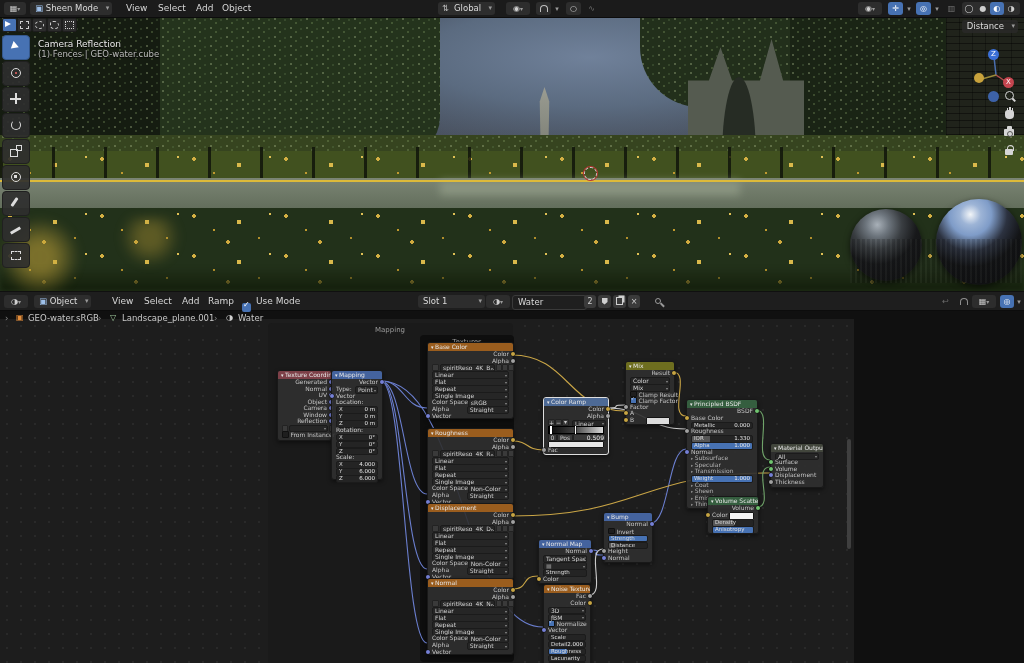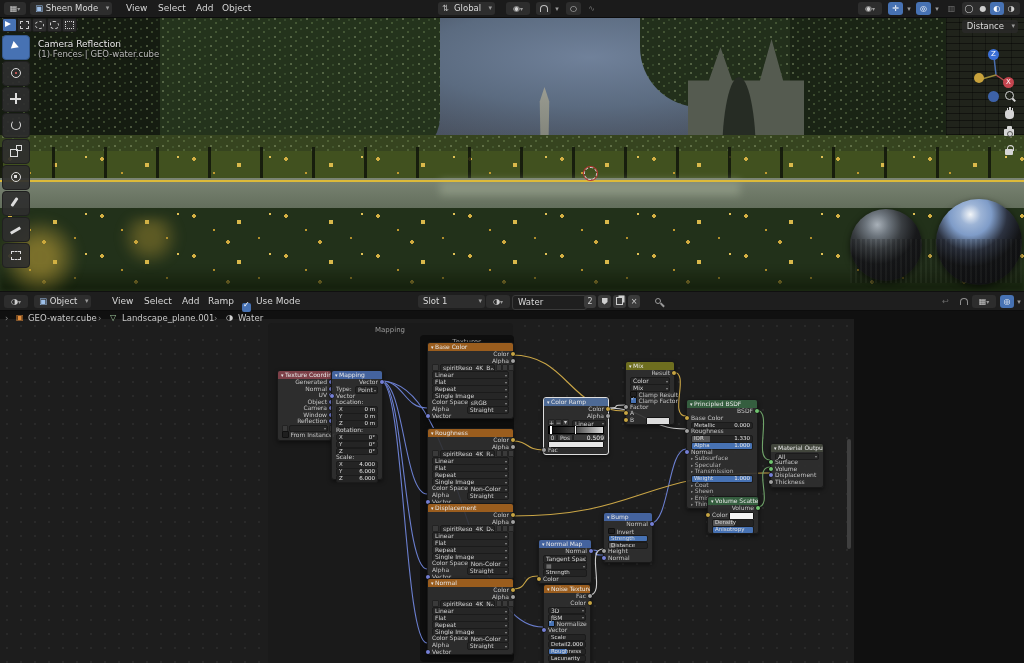--- a/index.html
+++ b/index.html
@@ -701,21 +701,21 @@
     <div class="iconbtn dim" style="left:938px;top:2.5px;">↩</div>
     <div class="iconbtn dim" style="left:956px;top:2.5px;"><span class="magnet" style="border-color:#8f8f8f;"></span></div>
     <div class="iconbtn" style="left:972px;width:24px;top:2.5px;">▦<span class="chev" style="font-size:6px;">▾</span></div>
     <div class="iconbtn on" style="left:1000px;width:14px;top:2.5px;">◎</div>
     <div class="iconbtn" style="left:1014px;width:10px;top:2.5px;background:transparent;"><span class="chev">▾</span></div>
   </div>
 
   <div id="crumb">
     <span class="crumbi" style="left:5px;color:#8a8a8a;">›</span>
     <span class="crumbi" style="left:16px;color:#e58e3a;font-size:8px;">▣</span>
-    <span class="crumbi" style="left:28px;">GEO-water.cube</span>
+    <span class="crumbi" style="left:28px;">GEO-water.sRGB</span>
     <span class="crumbi" style="left:98px;color:#8a8a8a;">›</span>
     <span class="crumbi" style="left:110px;color:#9ec79b;font-size:8px;">▽</span>
     <span class="crumbi" style="left:122px;">Landscape_plane.001</span>
     <span class="crumbi" style="left:214px;color:#8a8a8a;">›</span>
     <span class="crumbi" style="left:226px;color:#cfcfcf;font-size:8px;">◑</span>
     <span class="crumbi" style="left:238px;">Water</span>
   </div>
 
 </div>
 

